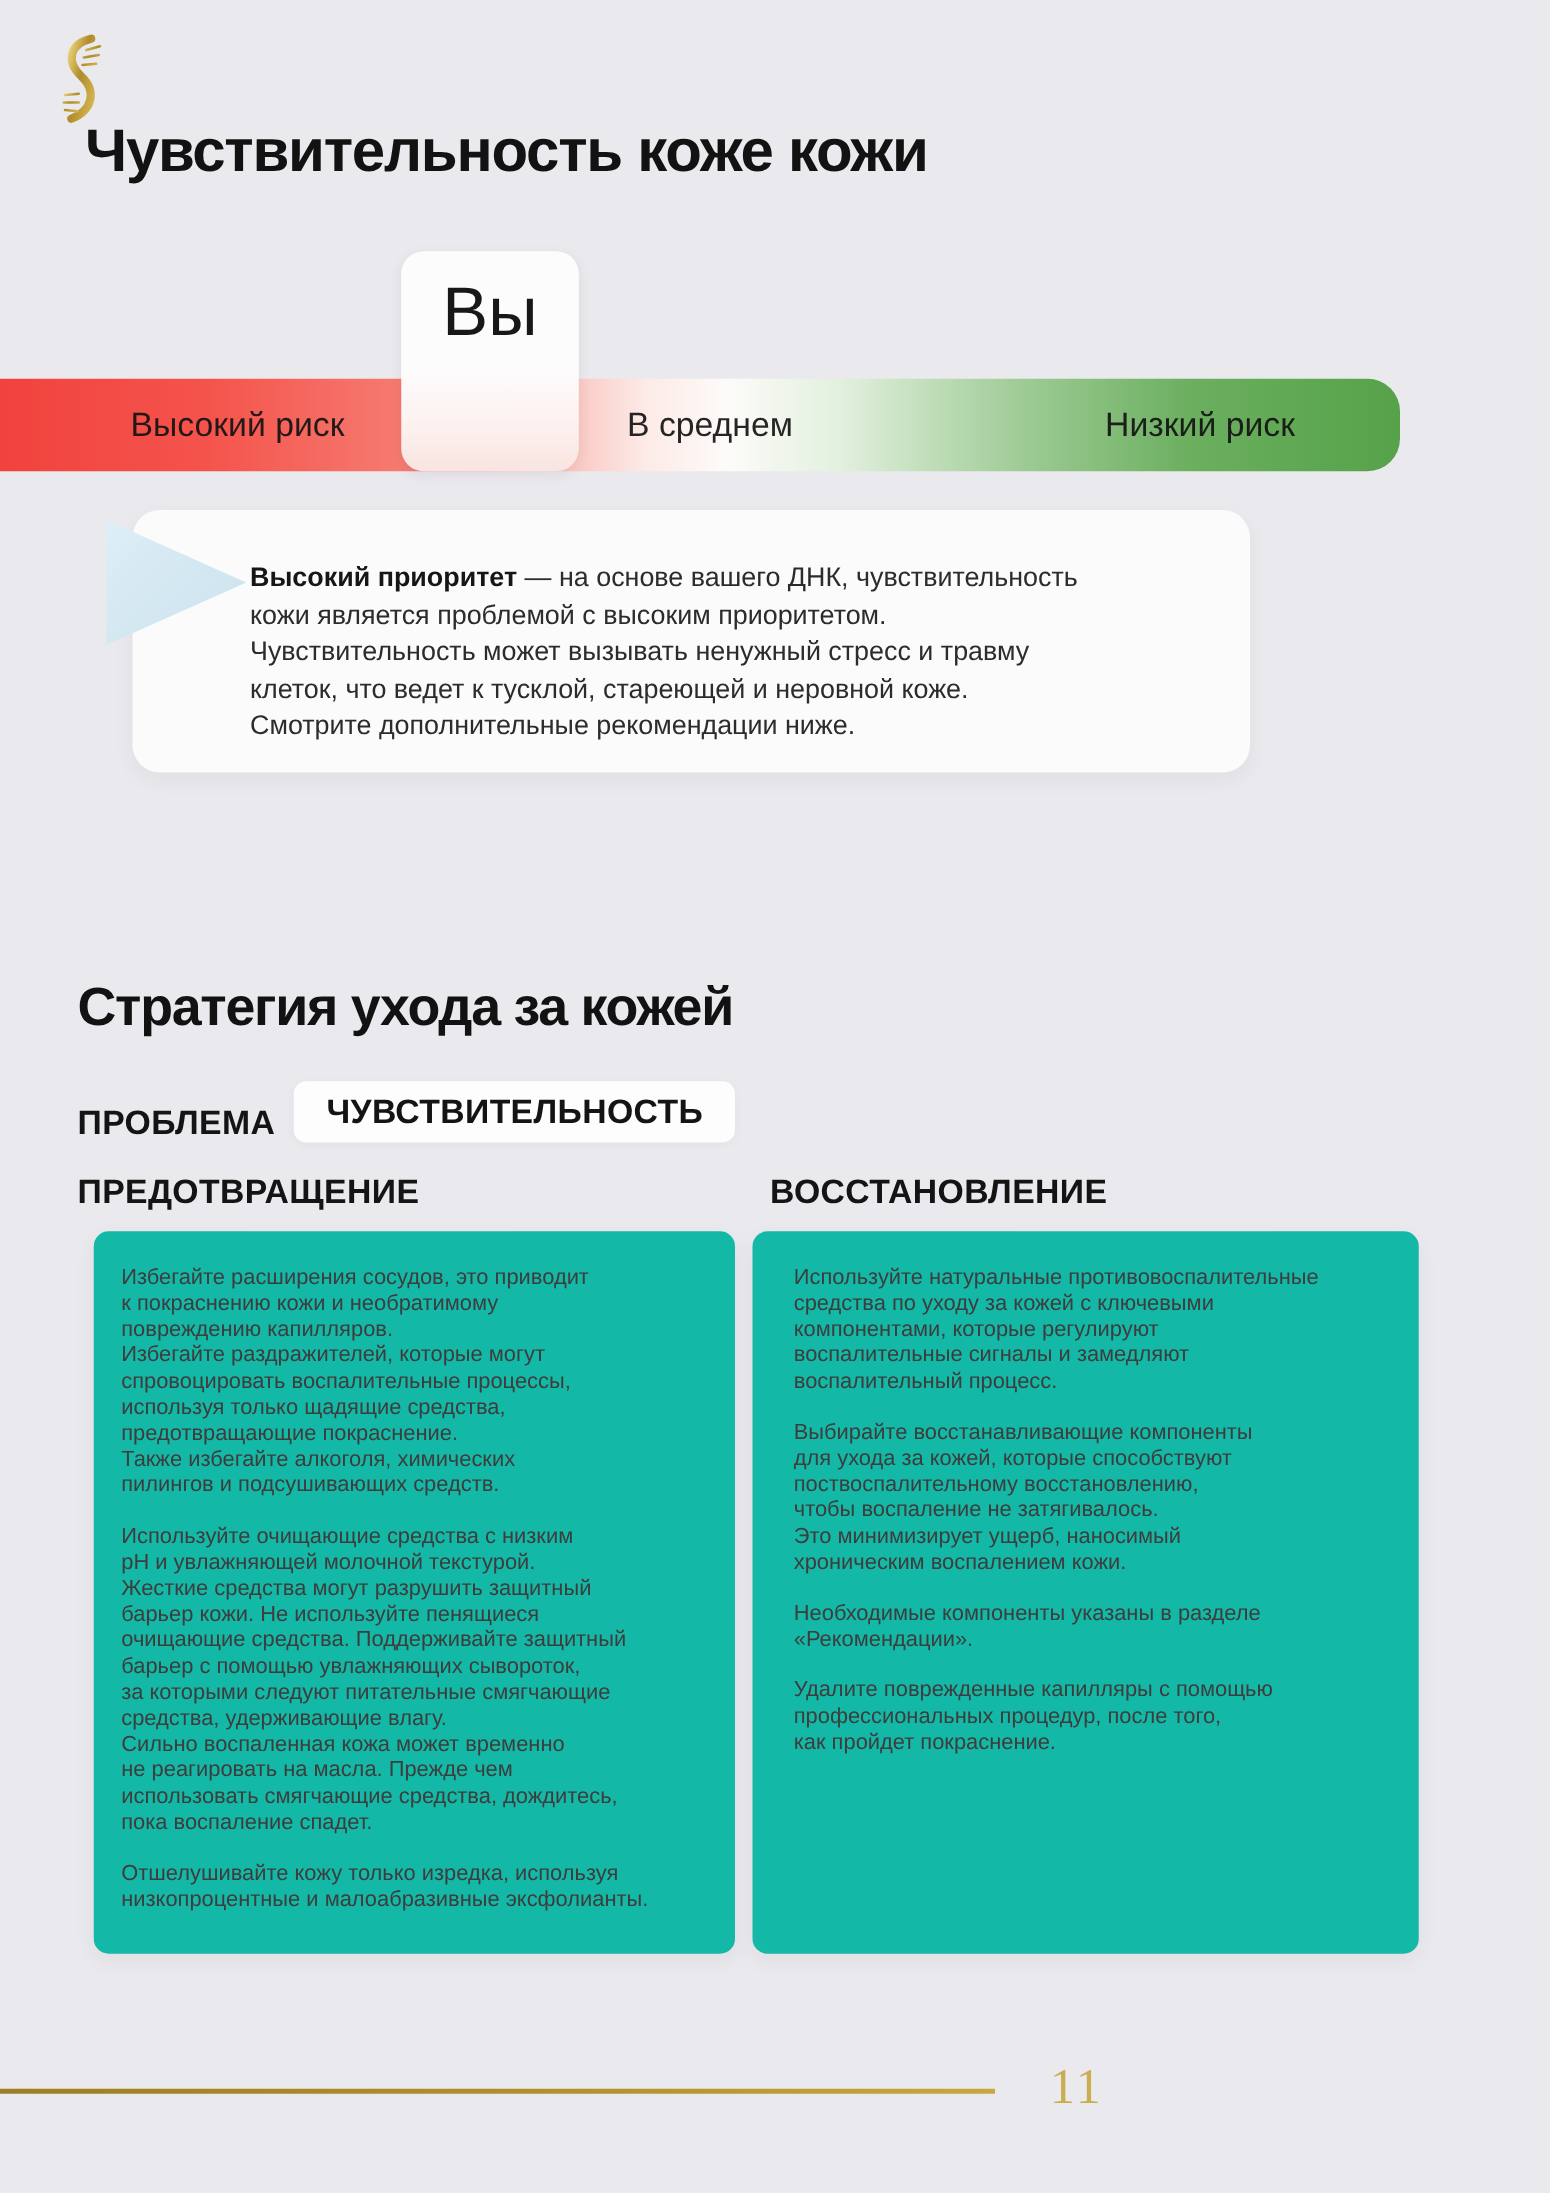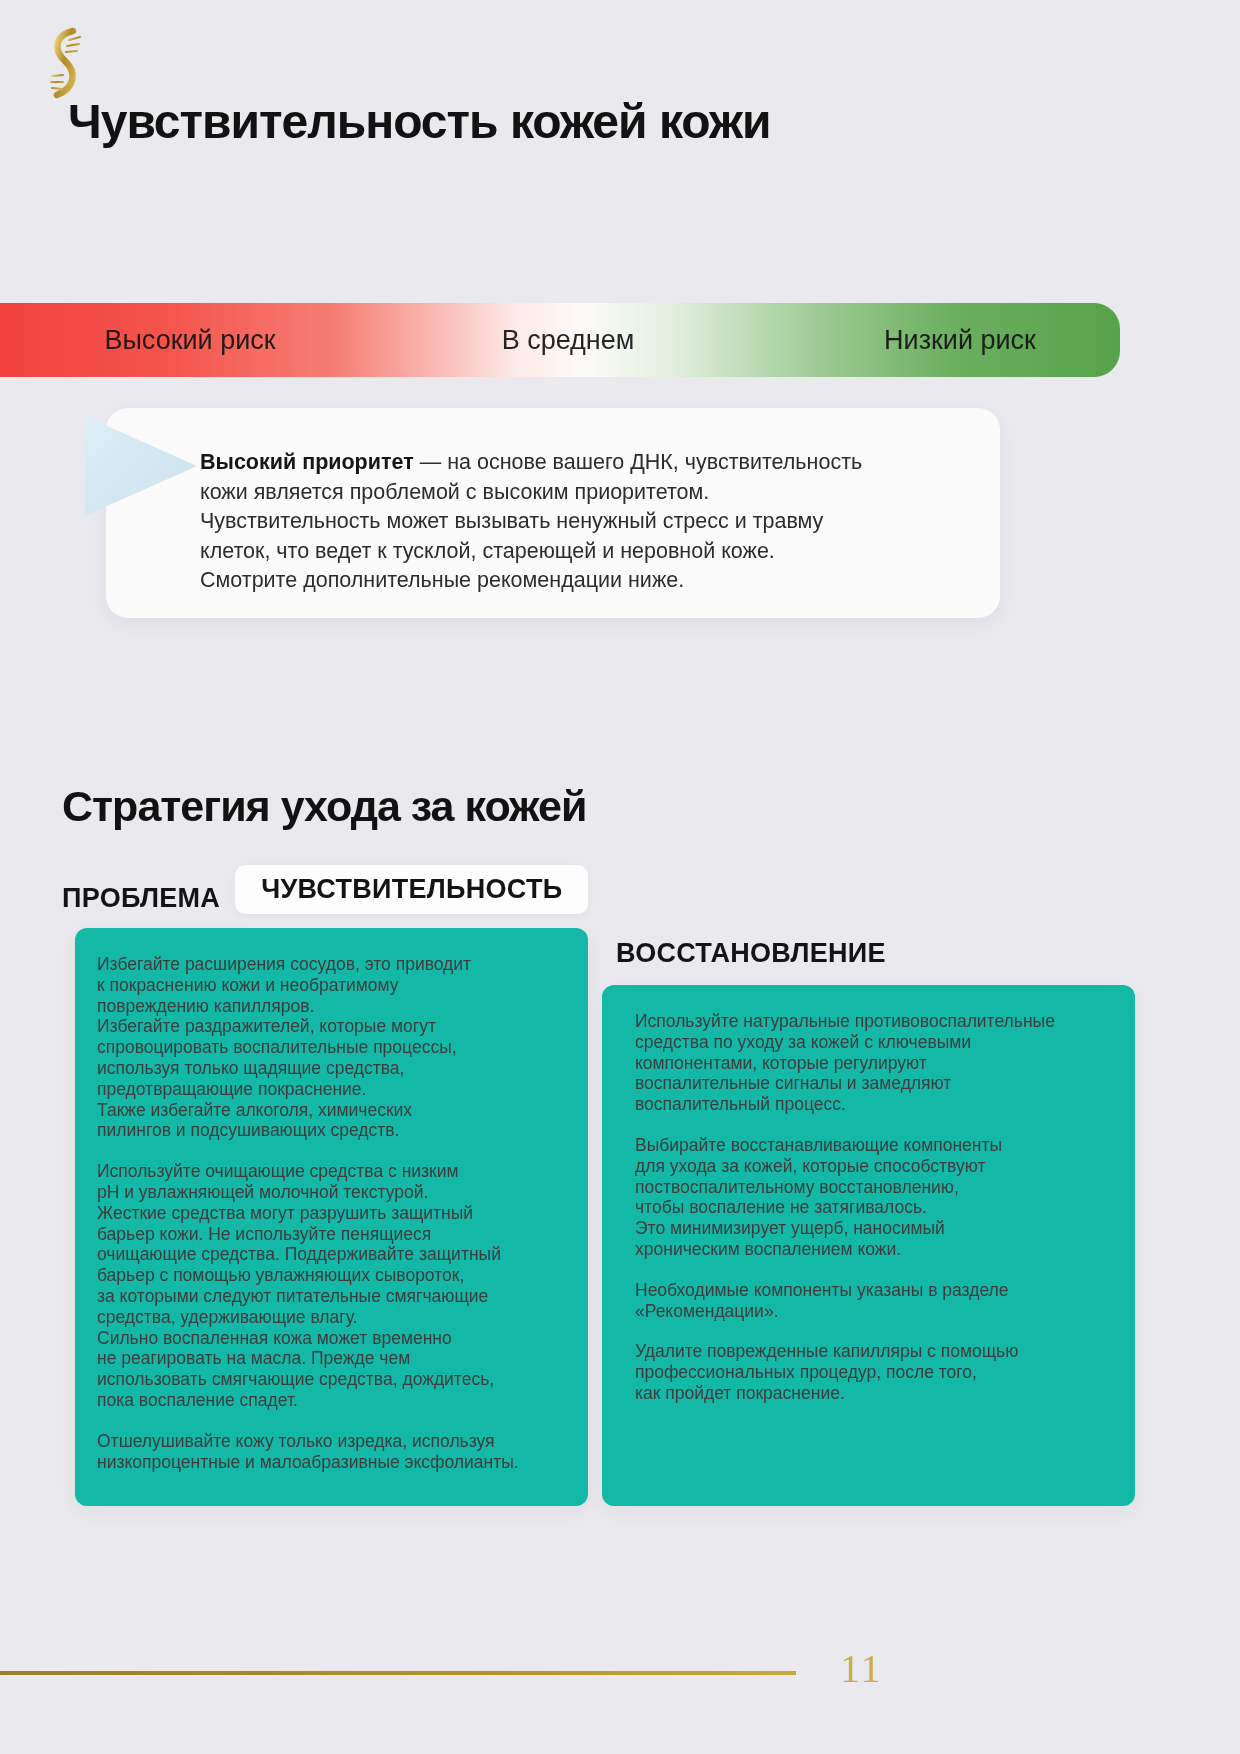--- a/index.html
+++ b/index.html
@@ -111,27 +111,30 @@
         <stop offset="0.45" stop-color="#b08c2a"></stop>
         <stop offset="1" stop-color="#d7b855"></stop>
       </linearGradient>
     </defs>
     <path d="M31 5 C 13 9, 11 24, 23 35 C 35 46, 33 62, 15 69" stroke="url(#gold)" stroke-width="6.5" fill="none" stroke-linecap="round"></path>
     <path d="M27 14 L38 11 M25 20 L37 18 M24 26 L35 25" stroke="url(#gold)" stroke-width="2" stroke-linecap="round"></path>
     <path d="M10 50 L21 49 M9 56 L21 56 M10 62 L20 63" stroke="url(#gold)" stroke-width="2" stroke-linecap="round"></path>
   </svg>
 </div>
 
-<h1 class="page-title">Чувствительность кожей кожи</h1>
+<h1 class="page-title">Чувствительность коже кожи</h1>
 
 <div class="risk-section">
   <div class="risk-bar">
     <span class="risk-label high">Высокий риск</span>
     <span class="risk-label mid">В среднем</span>
     <span class="risk-label low">Низкий риск</span>
+  </div>
+  <div class="you-marker">
+    <span>Вы</span>
   </div>
 </div>
 
 <div class="callout">
   <div class="callout-arrow"></div>
   <div class="callout-card">
     <p class="callout-text"><b>Высокий приоритет</b><span> — на основе вашего ДНК, чувствительность
 кожи является проблемой с высоким приоритетом.
 Чувствительность может вызывать ненужный стресс и травму
 клеток, что ведет к тусклой, стареющей и неровной коже.
@@ -142,20 +145,21 @@
 <div class="strategy">
   <h2 class="strategy-heading">Стратегия ухода за кожей</h2>
 
   <div class="problem-row">
     <span class="problem-label">ПРОБЛЕМА</span>
     <span class="problem-chip">ЧУВСТВИТЕЛЬНОСТЬ</span>
   </div>
 
   <div class="columns">
     <div class="col left">
+      <div class="col-header">ПРЕДОТВРАЩЕНИЕ</div>
       <div class="card">
         <p>Избегайте расширения сосудов, это приводит
 к покраснению кожи и необратимому
 повреждению капилляров.
 Избегайте раздражителей, которые могут
 спровоцировать воспалительные процессы,
 используя только щадящие средства,
 предотвращающие покраснение.
 Также избегайте алкоголя, химических
 пилингов и подсушивающих средств.</p>

